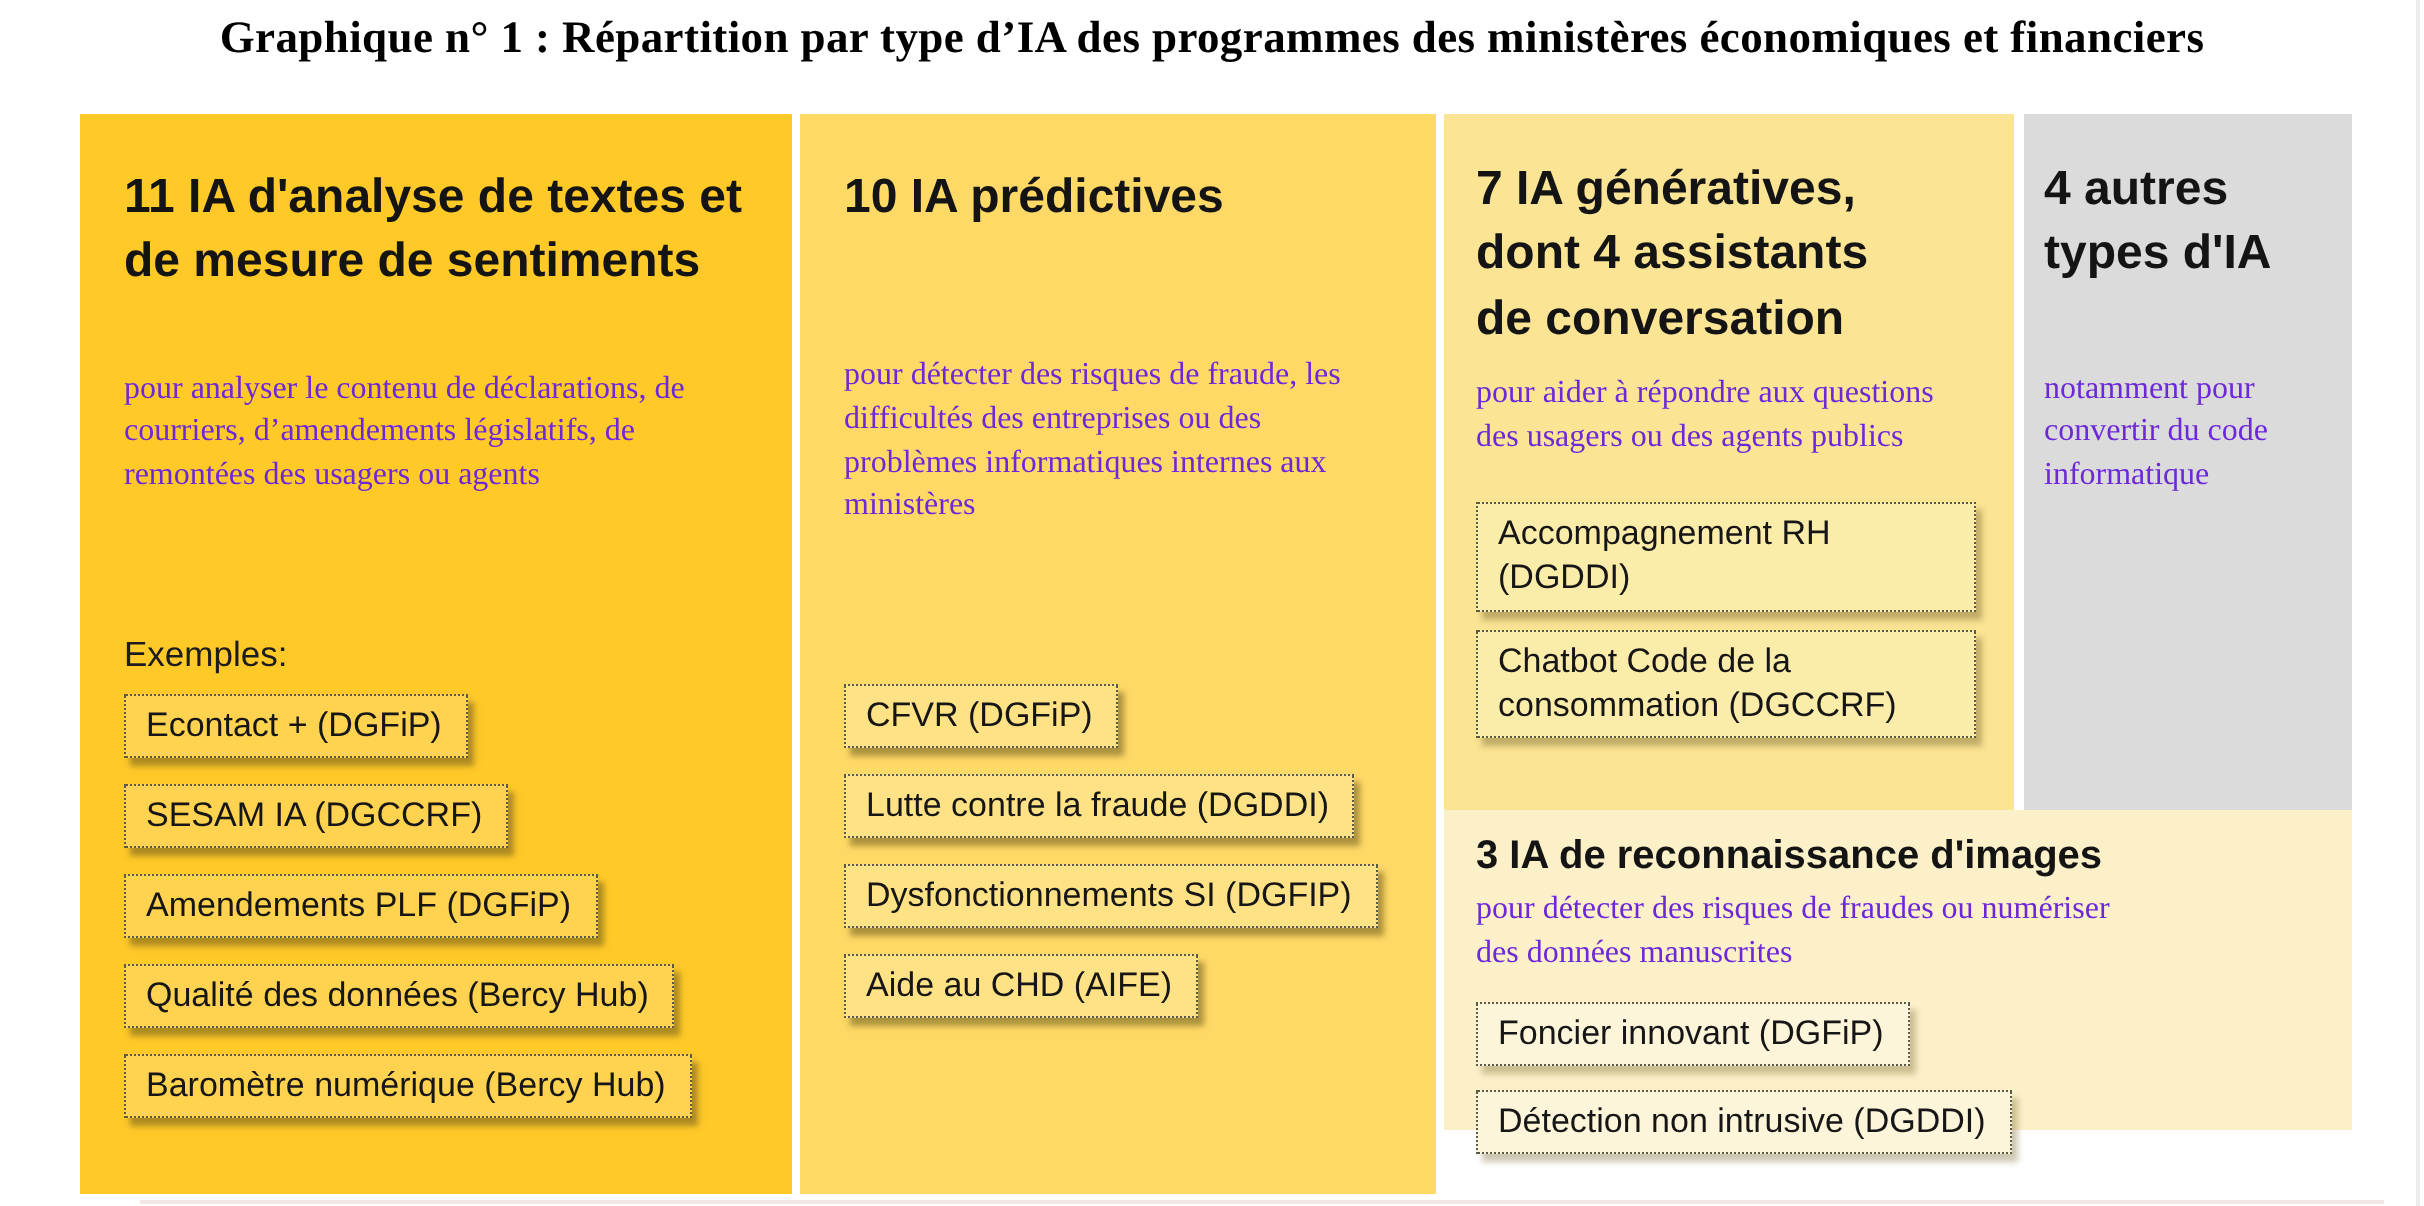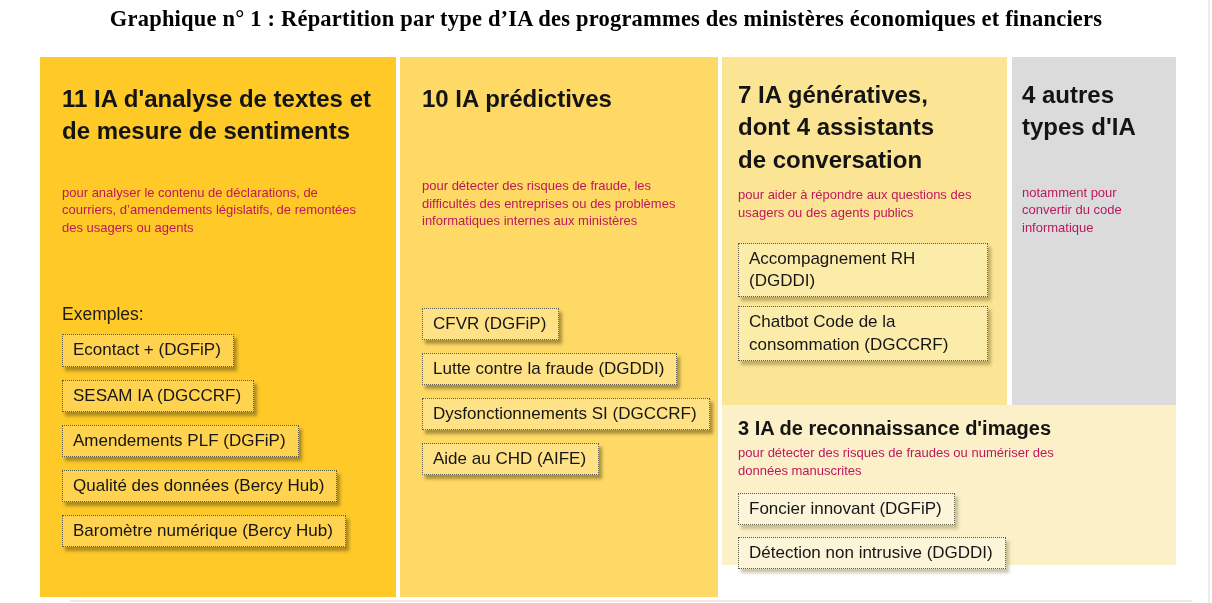--- a/index.html
+++ b/index.html
@@ -30,23 +30,24 @@
   .panel-other           { left: 1012px; top: 57px;  width: 164px; height: 348px; background: #dbdbdb; padding: 22px 10px; }
   .panel-image-recognition { left: 722px; top: 405px; width: 454px; height: 160px; background: #fcf0c9; padding: 10px 16px; }
 
   .panel-heading {
     font-weight: bold;
     font-size: 24px;
     line-height: 1.35;
     color: #141414;
   }
   .panel-desc {
-    font-size: 13px;
+    font-size: 16px;
     line-height: 1.35;
-    color: #be185d;
+    color: #6d28d9;
+    font-family: Liberation Serif, serif;
   }
   .p1 .panel-heading { margin-bottom: 36px; }
   .p1 .panel-desc    { margin-bottom: 68px; }
   .p1 .examples-label { font-size: 17.5px; margin-bottom: 9px; }
 
   .p2 .panel-heading { margin-bottom: 62px; }
   .p2 .panel-desc    { margin-bottom: 78px; }
 
   .p3 .panel-heading { max-width: 208px; margin-bottom: 10px; }
   .p3 .panel-desc    { margin-bottom: 22px; }
@@ -98,21 +99,21 @@
     <div class="item-box">Amendements PLF (DGFiP)</div>
     <div class="item-box">Qualité des données (Bercy Hub)</div>
     <div class="item-box">Baromètre numérique (Bercy Hub)</div>
   </div>
 
   <div class="panel panel-predictive p2">
     <div class="panel-heading">10 IA prédictives</div>
     <div class="panel-desc">pour détecter des risques de fraude, les difficultés des entreprises ou des problèmes informatiques internes aux ministères</div>
     <div class="item-box">CFVR (DGFiP)</div>
     <div class="item-box">Lutte contre la fraude (DGDDI)</div>
-    <div class="item-box">Dysfonctionnements SI (DGCCRF)</div>
+    <div class="item-box">Dysfonctionnements SI (DGFIP)</div>
     <div class="item-box">Aide au CHD (AIFE)</div>
   </div>
 
   <div class="panel panel-generative p3">
     <div class="panel-heading">7 IA génératives, dont 4 assistants de conversation</div>
     <div class="panel-desc">pour aider à répondre aux questions des usagers ou des agents publics</div>
     <div class="item-box wrap">Accompagnement RH (DGDDI)</div>
     <div class="item-box wrap">Chatbot Code de la consommation (DGCCRF)</div>
   </div>
 

